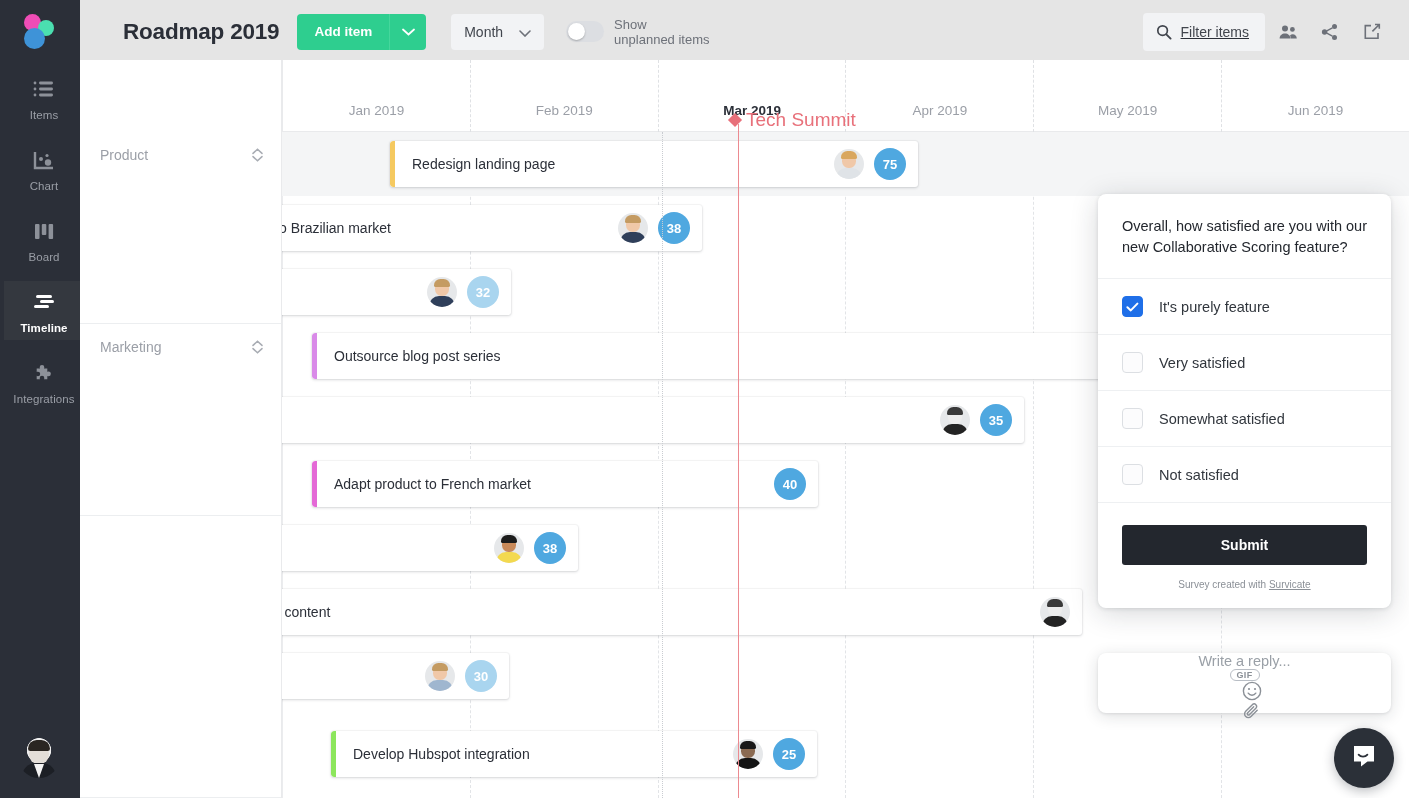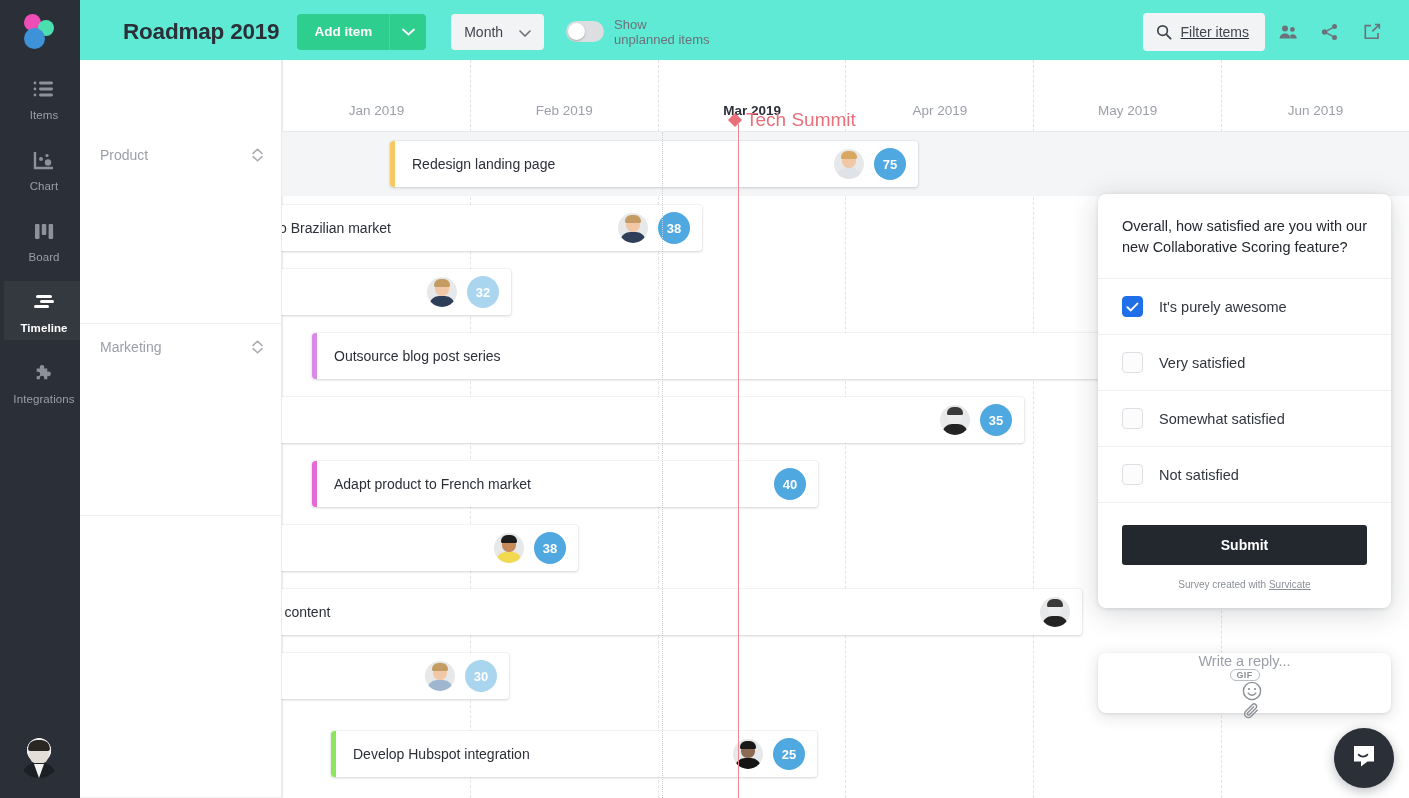--- a/index.html
+++ b/index.html
@@ -43,21 +43,21 @@
     overflow: hidden;
   }
   .me-avatar .head { position:absolute; left:11px; top:7px; width:20px; height:21px; border-radius:50% 50% 45% 45%; background:#e3ded8; }
   .me-avatar .hair { position:absolute; left:10px; top:4px; width:22px; height:11px; border-radius:11px 11px 3px 3px; background:#2a2622; }
   .me-avatar .body { position:absolute; left:4px; top:27px; width:34px; height:20px; border-radius:14px 14px 0 0; background:#1c1f25; }
   .me-avatar .shirt { position:absolute; left:16px; top:28px; width:10px; height:14px; background:#f4f4f4; clip-path: polygon(0 0,100% 0,50% 100%); }
 
   
   .topbar {
     position: absolute; left: 80px; top: 0; width: 1329px; height: 64px;
-    background: #5eead4; border-bottom: 1px solid #e9eaec;
+    background: #e5e5e5; border-bottom: 1px solid #e9eaec;
     display: flex; align-items: center;
   }
   .page-title {
     margin-left: 43px; font-size: 22.5px; font-weight: bold; color: #2b2f38;
     letter-spacing: -.2px;
   }
   .addwrap { display: flex; margin-left: 18px; height: 36px; border-radius: 4px; overflow: hidden; }
   .addbtn {
     background: #2ece8f; color: #fff; border: 0; font-weight: bold;
     font-size: 13.5px; padding: 0 17px; cursor: pointer;
@@ -575,21 +575,21 @@
 
   <div class="survey">
     <div class="survey-q">Overall, how satisfied are you with our new Collaborative Scoring feature?</div>
 
     <div class="opt">
       <span class="cbox checked">
         <svg width="13" height="10" viewBox="0 0 13 10">
             <path d="M1.4 5.2 4.8 8.4 11.4 1.6" stroke="#fff" stroke-width="2" fill="none" stroke-linecap="round" stroke-linejoin="round"></path>
           </svg>
       </span>
-      <span class="opt-label">It's purely awesome</span>
+      <span class="opt-label">It's purely feature</span>
     </div>
     <div class="opt">
       <span class="cbox"></span>
       <span class="opt-label">Very satisfied</span>
     </div>
     <div class="opt">
       <span class="cbox"></span>
       <span class="opt-label">Somewhat satisfied</span>
     </div>
     <div class="opt">

